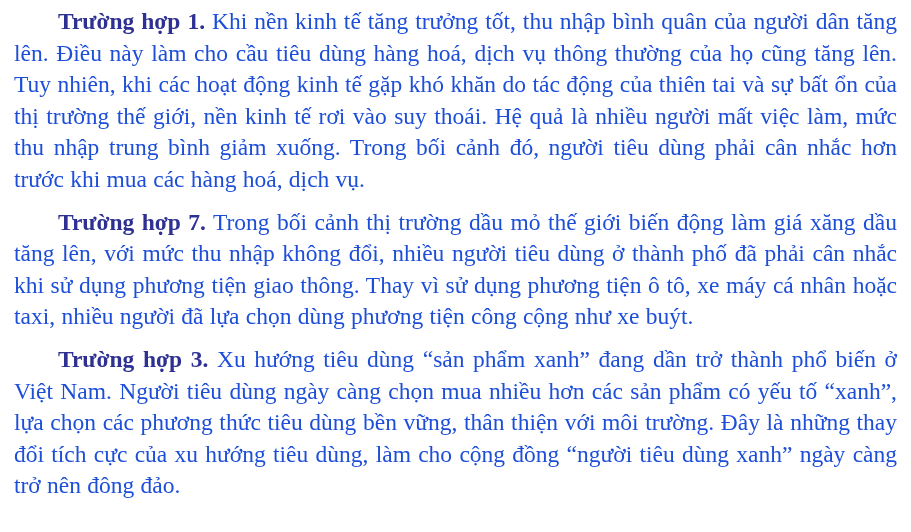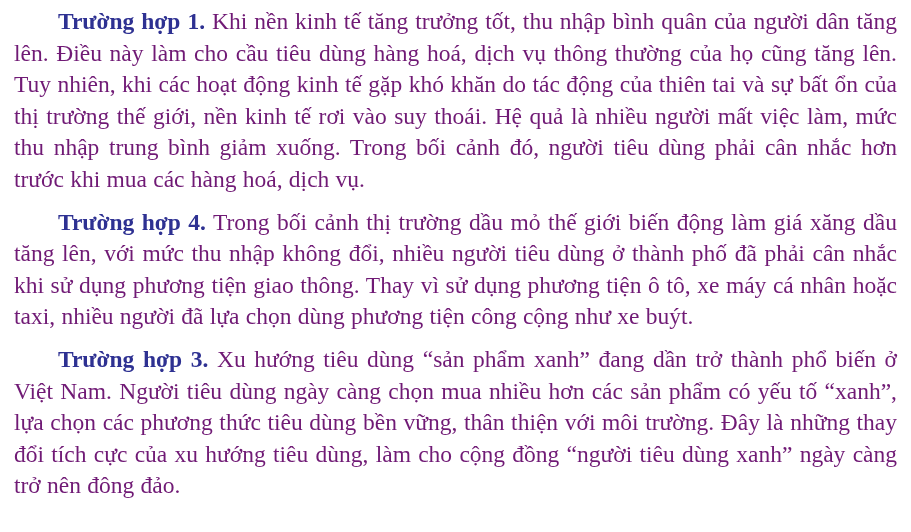--- a/index.html
+++ b/index.html
@@ -28,33 +28,33 @@
     text-justify: inter-word;
     text-indent: 44px;
     margin: 0 0 11px 0;
     word-spacing: 0.4px;
   }
   .case-label {
     font-weight: bold;
     color: #2e3192;
   }
   .body-text {
-    color: #701a75;
+    color: #1d4ed8;
   }
 </style>
 </head>
 <body>
 
 <div class="page">
 
   <p class="para">
     <span class="case-label">Trường hợp 1.</span><span class="body-text"> Khi nền kinh tế tăng trưởng tốt, thu nhập bình quân của người dân tăng lên. Điều này làm cho cầu tiêu dùng hàng hoá, dịch vụ thông thường của họ cũng tăng lên. Tuy nhiên, khi các hoạt động kinh tế gặp khó khăn do tác động của thiên tai và sự bất ổn của thị trường thế giới, nền kinh tế rơi vào suy thoái. Hệ quả là nhiều người mất việc làm, mức thu nhập trung bình giảm xuống. Trong bối cảnh đó, người tiêu dùng phải cân nhắc hơn trước khi mua các hàng hoá, dịch vụ.</span>
   </p>
 
   <p class="para">
-    <span class="case-label">Trường hợp 4.</span><span class="body-text"> Trong bối cảnh thị trường dầu mỏ thế giới biến động làm giá xăng dầu tăng lên, với mức thu nhập không đổi, nhiều người tiêu dùng ở thành phố đã phải cân nhắc khi sử dụng phương tiện giao thông. Thay vì sử dụng phương tiện ô tô, xe máy cá nhân hoặc taxi, nhiều người đã lựa chọn dùng phương tiện công cộng như xe buýt.</span>
+    <span class="case-label">Trường hợp 7.</span><span class="body-text"> Trong bối cảnh thị trường dầu mỏ thế giới biến động làm giá xăng dầu tăng lên, với mức thu nhập không đổi, nhiều người tiêu dùng ở thành phố đã phải cân nhắc khi sử dụng phương tiện giao thông. Thay vì sử dụng phương tiện ô tô, xe máy cá nhân hoặc taxi, nhiều người đã lựa chọn dùng phương tiện công cộng như xe buýt.</span>
   </p>
 
   <p class="para">
     <span class="case-label">Trường hợp 3.</span><span class="body-text"> Xu hướng tiêu dùng “sản phẩm xanh” đang dần trở thành phổ biến ở Việt Nam. Người tiêu dùng ngày càng chọn mua nhiều hơn các sản phẩm có yếu tố “xanh”, lựa chọn các phương thức tiêu dùng bền vững, thân thiện với môi trường. Đây là những thay đổi tích cực của xu hướng tiêu dùng, làm cho cộng đồng “người tiêu dùng xanh” ngày càng trở nên đông đảo.</span>
   </p>
 
 </div>
 
 </body></html>

